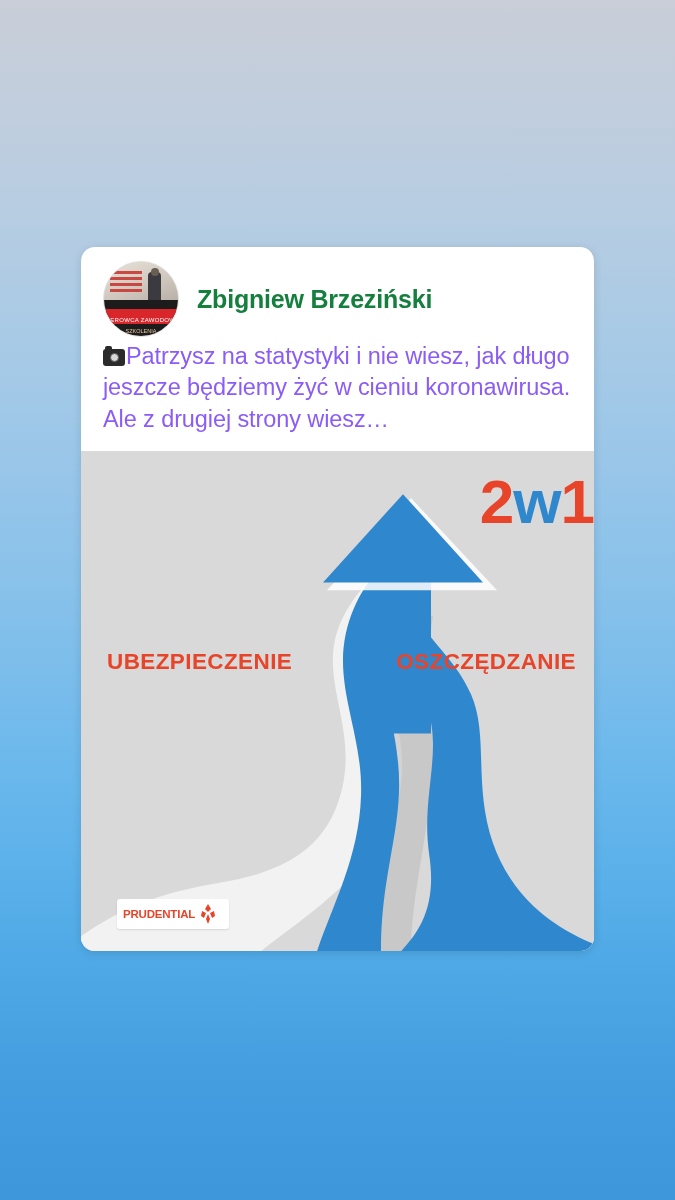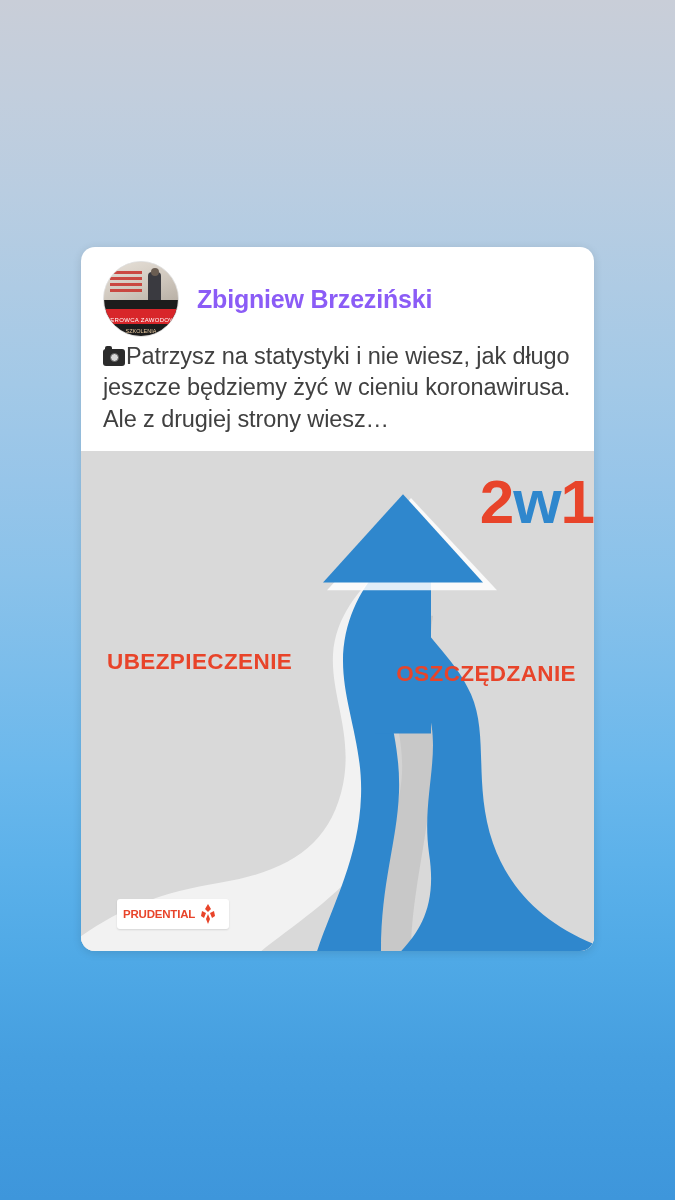--- a/index.html
+++ b/index.html
@@ -122,30 +122,30 @@
     text-align: center;
     font-size: 5.5px;
     color: #e8c9a0;
     white-space: nowrap;
   }
 
   .author-name {
     margin-left: 18px;
     font-size: 25px;
     font-weight: bold;
-    color: #8b5cf6;
+    color: #15803d;
     letter-spacing: -0.2px;
   }
 
   
   .post-text {
     padding: 8px 22px 16px 22px;
     font-size: 23.5px;
     line-height: 1.33;
-    color: #404040;
+    color: #8b5cf6;
     letter-spacing: -0.1px;
   }
   .camera-emoji {
     display: inline-block;
     width: 22px;
     height: 17px;
     vertical-align: -2px;
     margin-right: 1px;
     position: relative;
     background: #2b2b2b;
@@ -195,21 +195,21 @@
   .label-left, .label-right {
     position: absolute;
     font-size: 22.5px;
     font-weight: bold;
     color: #e8442a;
     letter-spacing: 0.4px;
     white-space: nowrap;
     text-align: right;
   }
   .label-left { left: 26px; top: 198px; }
-  .label-right { right: 18px; top: 210px; }
+  .label-right { right: 18px; top: 198px; }
 
   .art-svg {
     position: absolute;
     left: 0; top: 0;
     width: 100%;
     height: 100%;
   }
 
   
   .prudential {

